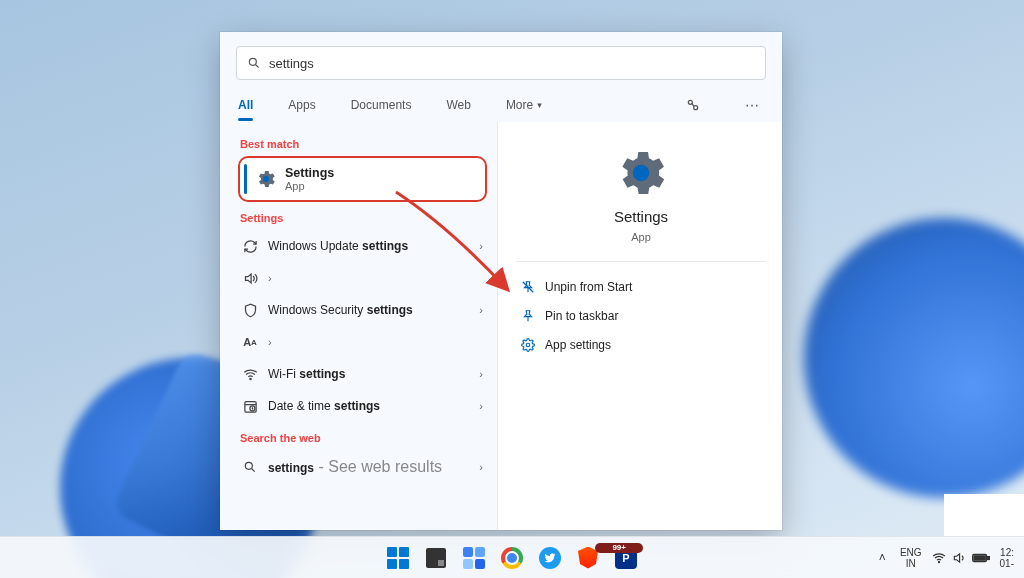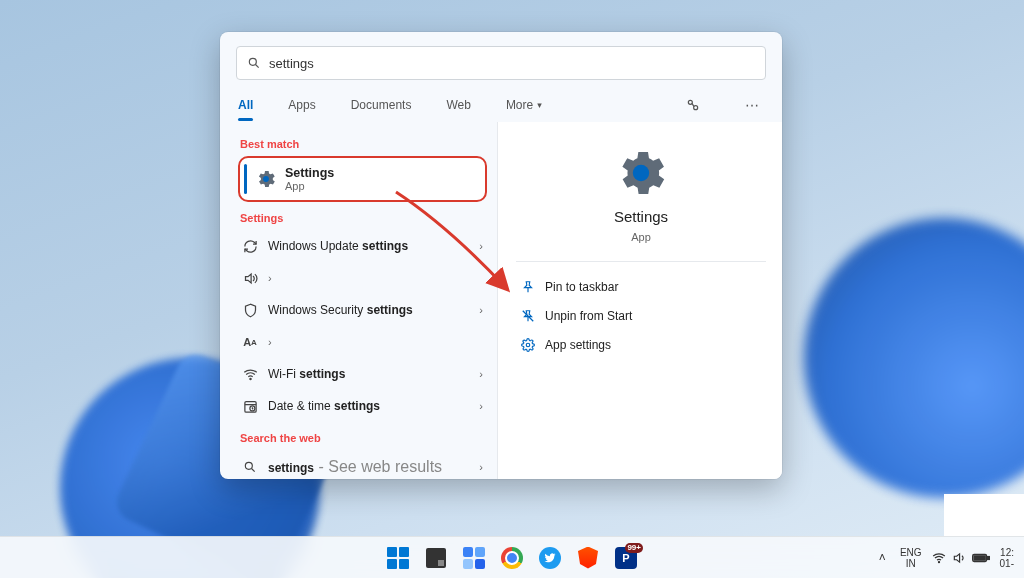--- a/index.html
+++ b/index.html
@@ -20,23 +20,23 @@
     border-radius: 50%; filter: blur(6px); opacity: .9;
   }
   .fold {
     position:absolute; left:140px; bottom:20px; width:180px; height:180px;
     background:linear-gradient(135deg,#5b9bf3,#1956b0 70%); transform:rotate(25deg);
     border-radius:20px; filter:blur(2px); opacity:.7;
   }
 
   
   .panel {
-    position: absolute; left: 220px; top: 32px; width: 562px; height: 447px;
+    position: absolute; left: 220px; top: 32px; width: 562px; height: 498px;
     background: #f6f9fd;
-    border-radius: 8px;
+    border-radius: 0;
     box-shadow: 0 10px 30px rgba(0,0,0,.25), 0 0 0 1px rgba(0,0,0,.05);
     display: flex; flex-direction: column;
     overflow: hidden;
   }
   .search-header {
     padding: 14px 16px 8px 16px;
   }
   .search-box {
     display: flex; align-items: center; gap: 8px;
     background: #fff; border: 1px solid #d0d5da; border-radius: 4px;
@@ -135,21 +135,21 @@
   .ico-widgets div:nth-child(2){background:#60a5fa;border-radius:2px;}
   .ico-widgets div:nth-child(3){background:#93c5fd;border-radius:2px;}
   .ico-widgets div:nth-child(4){background:#2563eb;border-radius:2px;}
   .ico-chrome { width:22px; height:22px; border-radius:50%;
     background:conic-gradient(#34a853 0 120deg,#fbbc05 120deg 240deg,#ea4335 240deg 360deg);
     display:flex; align-items:center; justify-content:center; }
   .ico-chrome::after{content:"";width:10px;height:10px;border-radius:50%;background:#4285f4;border:2px solid #fff;}
   .ico-twitter{width:22px;height:22px;border-radius:50%;background:#1d9bf0;display:flex;align-items:center;justify-content:center;color:#fff;font-size:12px;}
   .ico-brave{width:20px;height:22px;background:linear-gradient(#ff5100,#ff2000);clip-path:polygon(50% 0,100% 20%,90% 80%,50% 100%,10% 80%,0 20%);}
   .ico-paypal{width:22px;height:22px;border-radius:4px;background:#003087;color:#fff;display:flex;align-items:center;justify-content:center;font-weight:700;font-size:11px;position:relative;}
-  .ico-paypal .badge{position:absolute;top:-4px;right:-6px;background:#7f1d1d;color:#fff;font-size:8px;border-radius:8px;padding:0 2px;line-height:1.3;}
+  .ico-paypal .badge{position:absolute;top:-4px;right:-6px;background:#7f1d1d;color:#fff;font-size:8px;border-radius:8px;padding:0 17px;line-height:1.3;}
 
   .white-patch { position:absolute; right:0; bottom:42px; width:80px; height:42px; background:#fff; }
 </style>
 </head>
 <body>
 
 <div class="bg-bloom-1"></div>
 <div class="fold"></div>
 <div class="bg-bloom-2"></div>
 <div class="white-patch"></div>
@@ -299,33 +299,33 @@
         </svg>
         <div class="preview-title">Settings</div>
         <div class="preview-sub">App</div>
       </div>
 
       <div class="action">
         <span class="action-icon">
           <svg width="14" height="14" viewBox="0 0 24 24" fill="none" stroke="#0067c0" stroke-width="2">
               <path d="M9 3h6l-1 6 4 4H6l4-4-1-6z"></path>
               <path d="M12 13v8"></path>
-            </svg>
-        </span>
-        <span>Pin to taskbar</span>
+              <line x1="3" y1="3" x2="21" y2="21"></line>
+            </svg>
+        </span>
+        <span>Unpin from Start</span>
       </div>
       <div class="action">
         <span class="action-icon">
           <svg width="14" height="14" viewBox="0 0 24 24" fill="none" stroke="#0067c0" stroke-width="2">
               <path d="M9 3h6l-1 6 4 4H6l4-4-1-6z"></path>
               <path d="M12 13v8"></path>
-              <line x1="3" y1="3" x2="21" y2="21"></line>
-            </svg>
-        </span>
-        <span>Unpin from Start</span>
+            </svg>
+        </span>
+        <span>Pin to taskbar</span>
       </div>
       <div class="action">
         <span class="action-icon">
           <svg width="14" height="14" viewBox="0 0 24 24" fill="none" stroke="#0067c0" stroke-width="2">
               <circle cx="12" cy="12" r="3"></circle>
               <path d="M19.4 15a1.7 1.7 0 0 0 .3 1.8l.1.1a2 2 0 1 1-2.8 2.8l-.1-.1a1.7 1.7 0 0 0-1.8-.3 1.7 1.7 0 0 0-1 1.5V21a2 2 0 0 1-4 0v-.1a1.7 1.7 0 0 0-1-1.5 1.7 1.7 0 0 0-1.8.3l-.1.1a2 2 0 1 1-2.8-2.8l.1-.1a1.7 1.7 0 0 0 .3-1.8 1.7 1.7 0 0 0-1.5-1H3a2 2 0 0 1 0-4h.1a1.7 1.7 0 0 0 1.5-1 1.7 1.7 0 0 0-.3-1.8l-.1-.1a2 2 0 1 1 2.8-2.8l.1.1a1.7 1.7 0 0 0 1.8.3H9a1.7 1.7 0 0 0 1-1.5V3a2 2 0 0 1 4 0v.1a1.7 1.7 0 0 0 1 1.5 1.7 1.7 0 0 0 1.8-.3l.1-.1a2 2 0 1 1 2.8 2.8l-.1.1a1.7 1.7 0 0 0-.3 1.8V9a1.7 1.7 0 0 0 1.5 1H21a2 2 0 0 1 0 4h-.1a1.7 1.7 0 0 0-1.5 1z"></path>
             </svg>
         </span>
         <span>App settings</span>
       </div>

